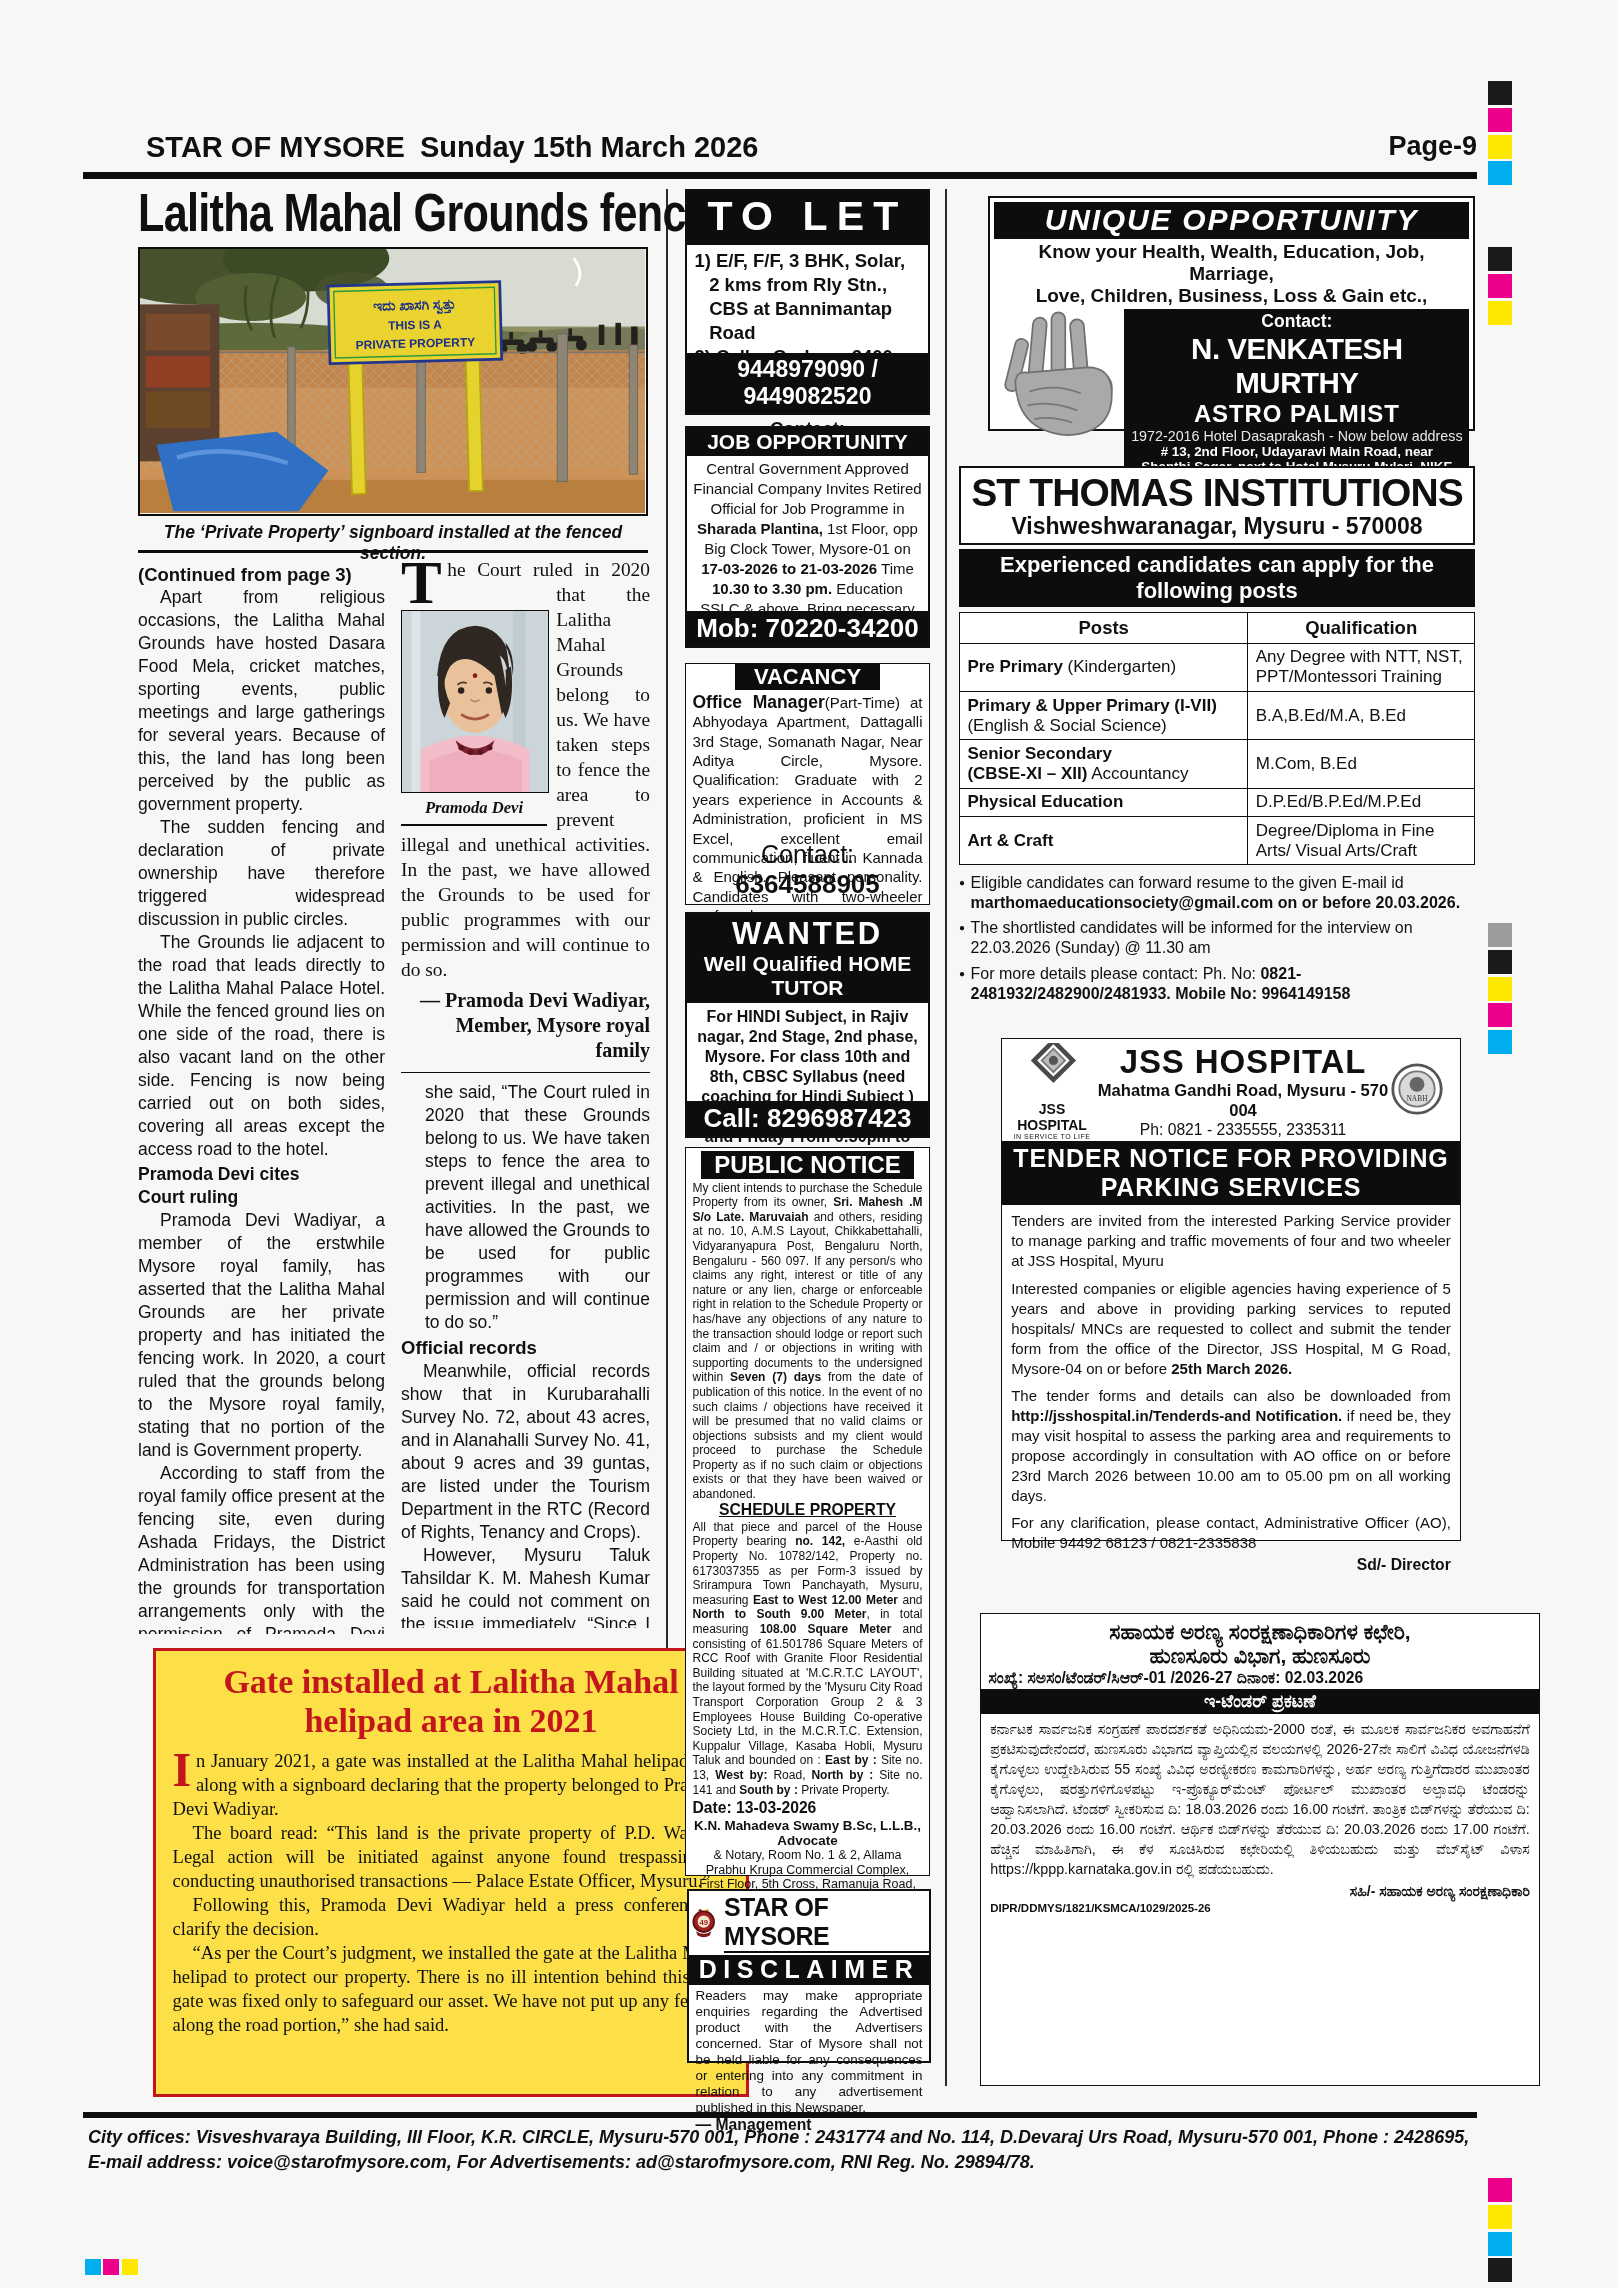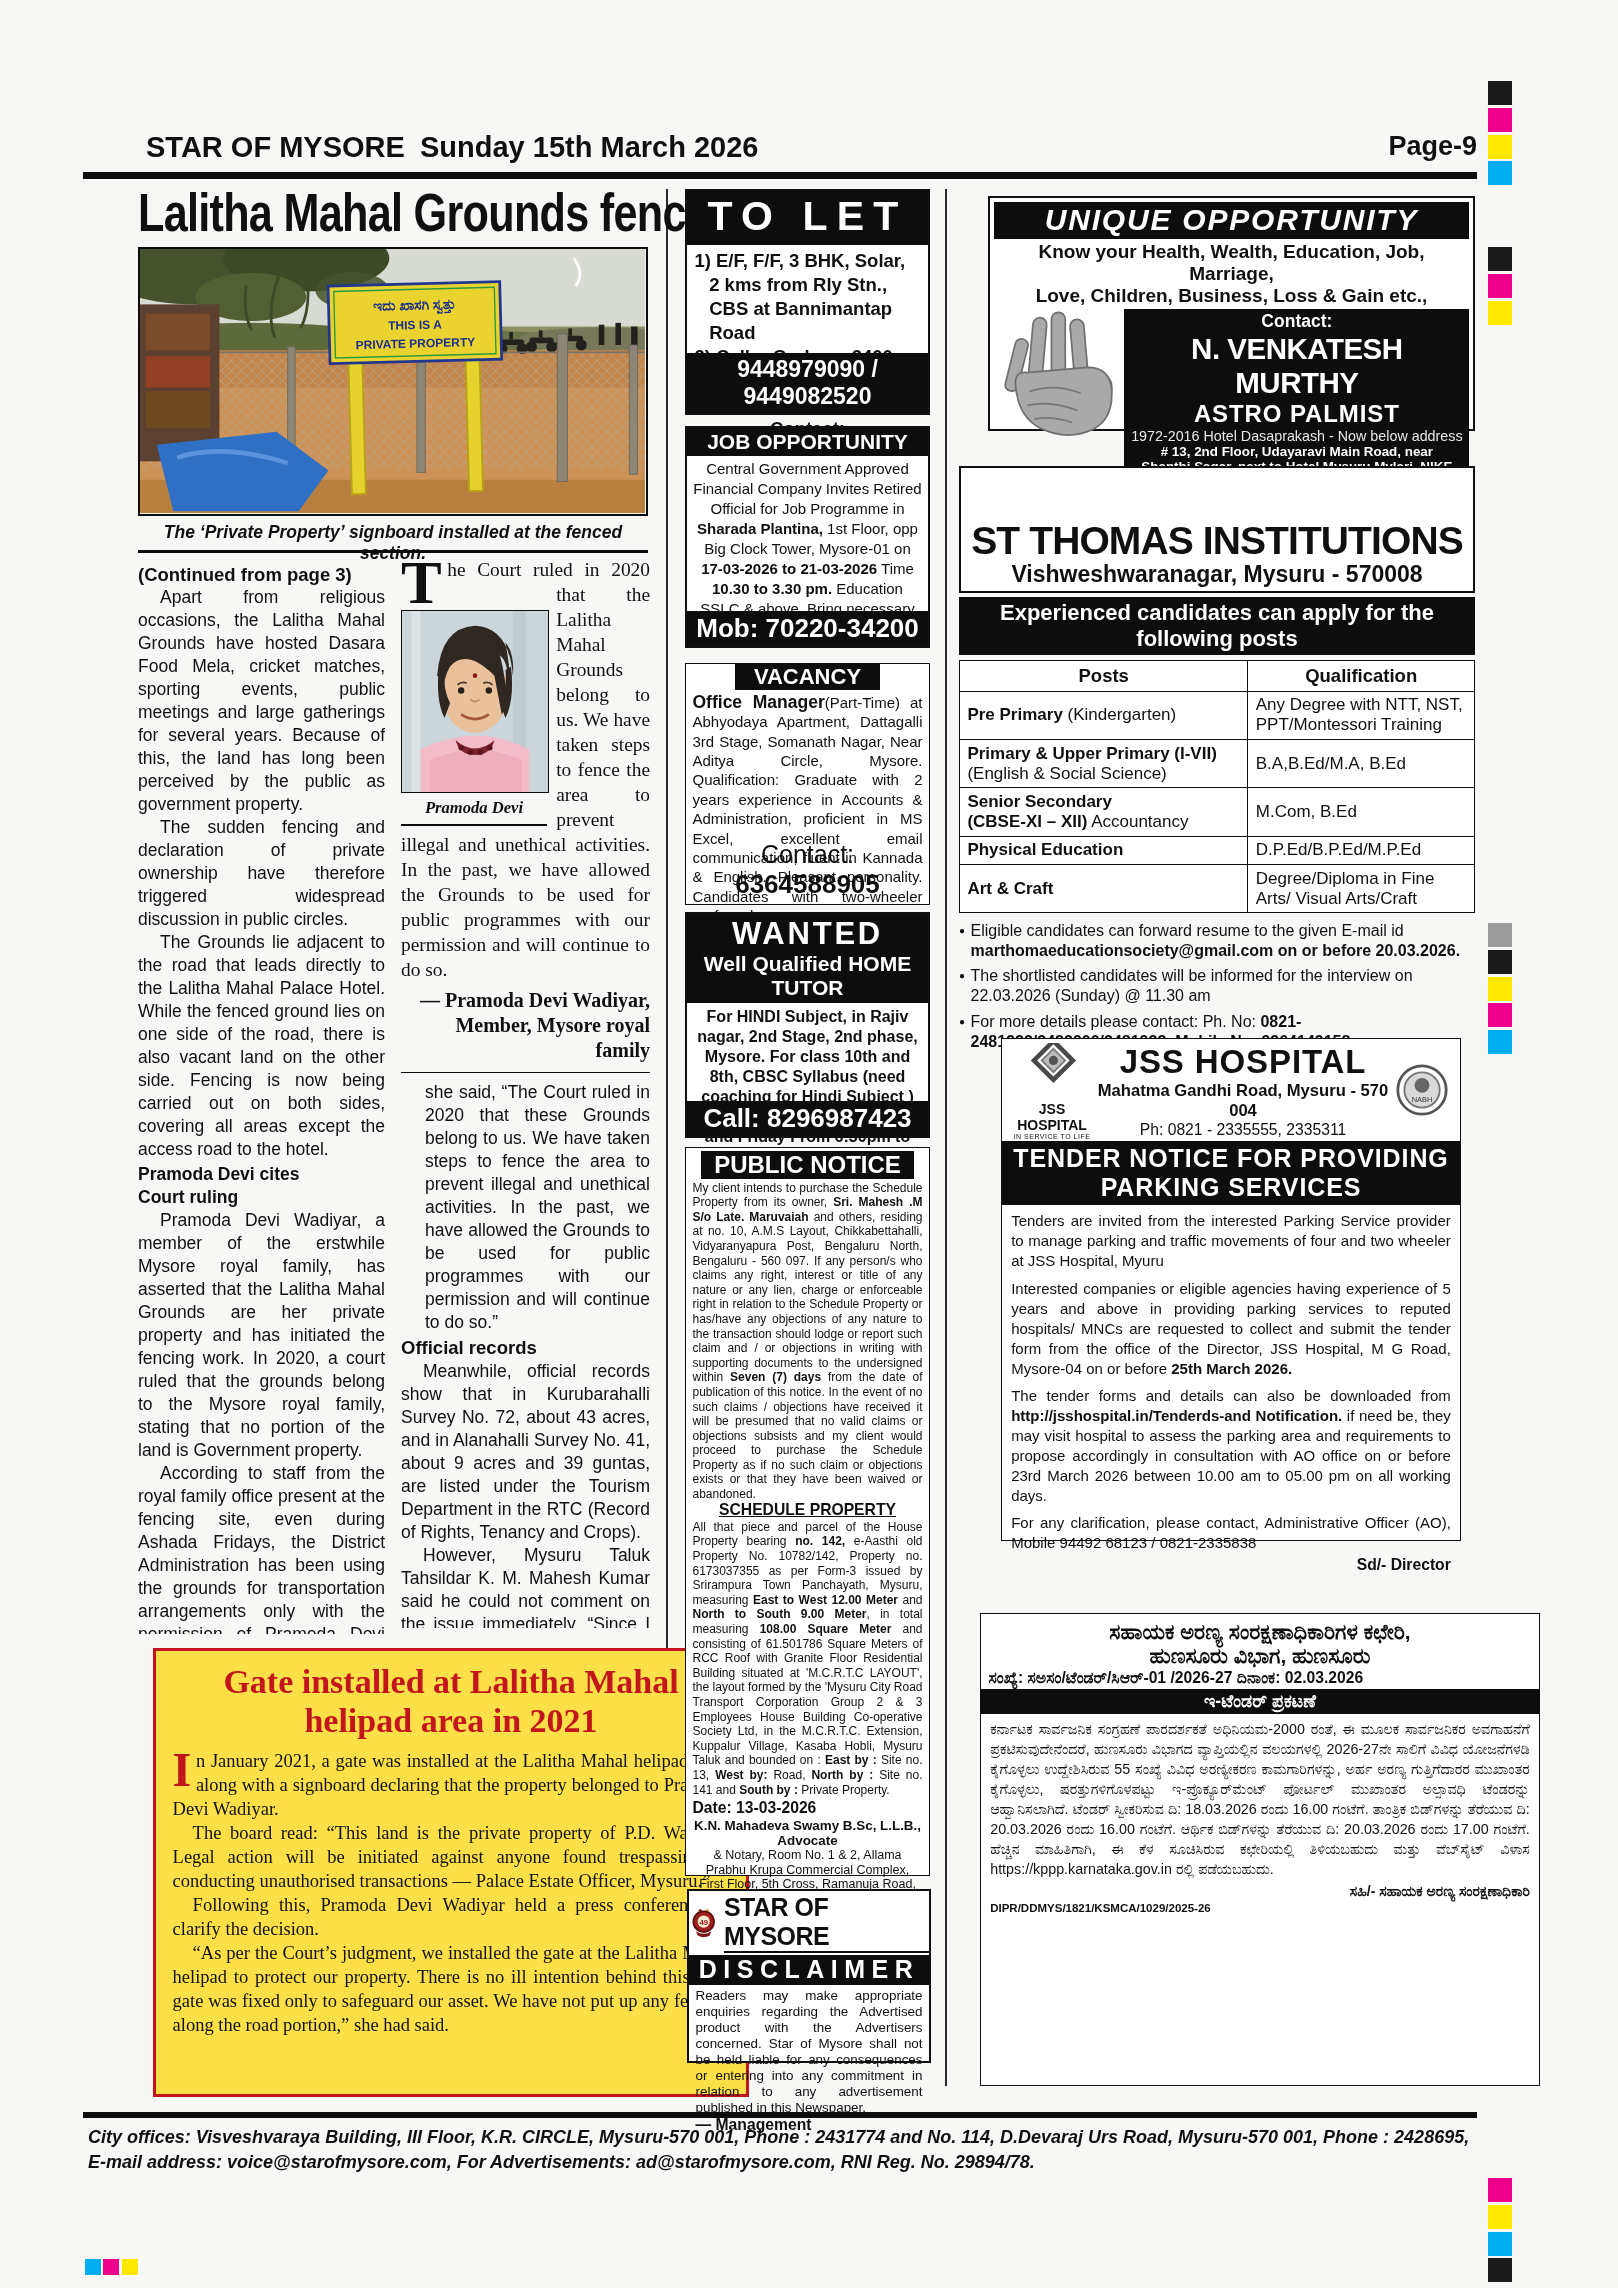--- a/index.html
+++ b/index.html
@@ -300,21 +300,21 @@
     </div>
   </div>
   <div style="text-align:center;margin-top:0;">
     <span style="font-weight:bold;font-size:18.5px;">Mob :</span>
     <span style="font-weight:bold;font-size:31px;letter-spacing:3.7px;">98440 32957</span>
   </div>
 </div>
 
 <div class="abs" style="left:959px;top:466px;width:516px;height:540px;">
   <div class="box" style="border-width:2.8px;padding:3.7px 5.5px;">
-    <div style="text-align:center;font-weight:bold;font-size:39px;letter-spacing:-0.9px;line-height:41px;margin-top:48px;">ST THOMAS INSTITUTIONS</div>
+    <div style="text-align:center;font-weight:bold;font-size:39px;letter-spacing:-0.9px;line-height:41px;">ST THOMAS INSTITUTIONS</div>
     <div style="text-align:center;font-weight:bold;font-size:23px;">Vishweshwaranagar, Mysuru -  570008</div>
   </div>
   <div class="bar" style="font-size:22px;padding:2.8px 0;margin-top:3.7px;">Experienced candidates can apply for the following posts</div>
   <table style="width:100%;margin-top:5.5px;font-size:17px;background:#fff;">
     <tbody>
         <tr>
       <th style="width:56%;font-size:18.5px;">Posts</th>
       <th style="font-size:18.5px;">Qualification</th>
     </tr>
     <tr>
@@ -364,21 +364,21 @@
         <circle cx="33" cy="19" r="5" fill="#555"></circle>
       </svg>
       <div style="font-weight:bold;font-size:14px;">JSS HOSPITAL</div>
       <div style="font-size:7px;letter-spacing:0.5px;">IN SERVICE TO LIFE</div>
     </div>
     <div style="flex:1;text-align:center;">
       <div style="font-weight:bold;font-size:33px;letter-spacing:0.9px;">JSS HOSPITAL</div>
       <div style="font-weight:bold;font-size:16.6px;">Mahatma Gandhi Road, Mysuru - 570 004</div>
       <div style="font-size:15.7px;">Ph: 0821 - 2335555, 2335311</div>
     </div>
-    <div style="width:65px;flex:none;text-align:center;">
+    <div style="width:65px;flex:none;font-family:Liberation Serif, serif;">
       <svg width="54" height="54" viewBox="0 0 58 58">
         <circle cx="29" cy="29" r="26" fill="none" stroke="#555" stroke-width="3"></circle>
         <circle cx="29" cy="29" r="19" fill="#d9d9d9" stroke="#777" stroke-width="2"></circle>
         <circle cx="29" cy="24" r="8" fill="#666"></circle>
         <text x="29" y="42" text-anchor="middle" font-size="8" fill="#333">NABH</text>
       </svg>
     </div>
   </div>
   <div class="bar" style="padding:2.8px 0;">
     <div style="font-size:25px;letter-spacing:0.9px;">TENDER NOTICE FOR PROVIDING</div>

